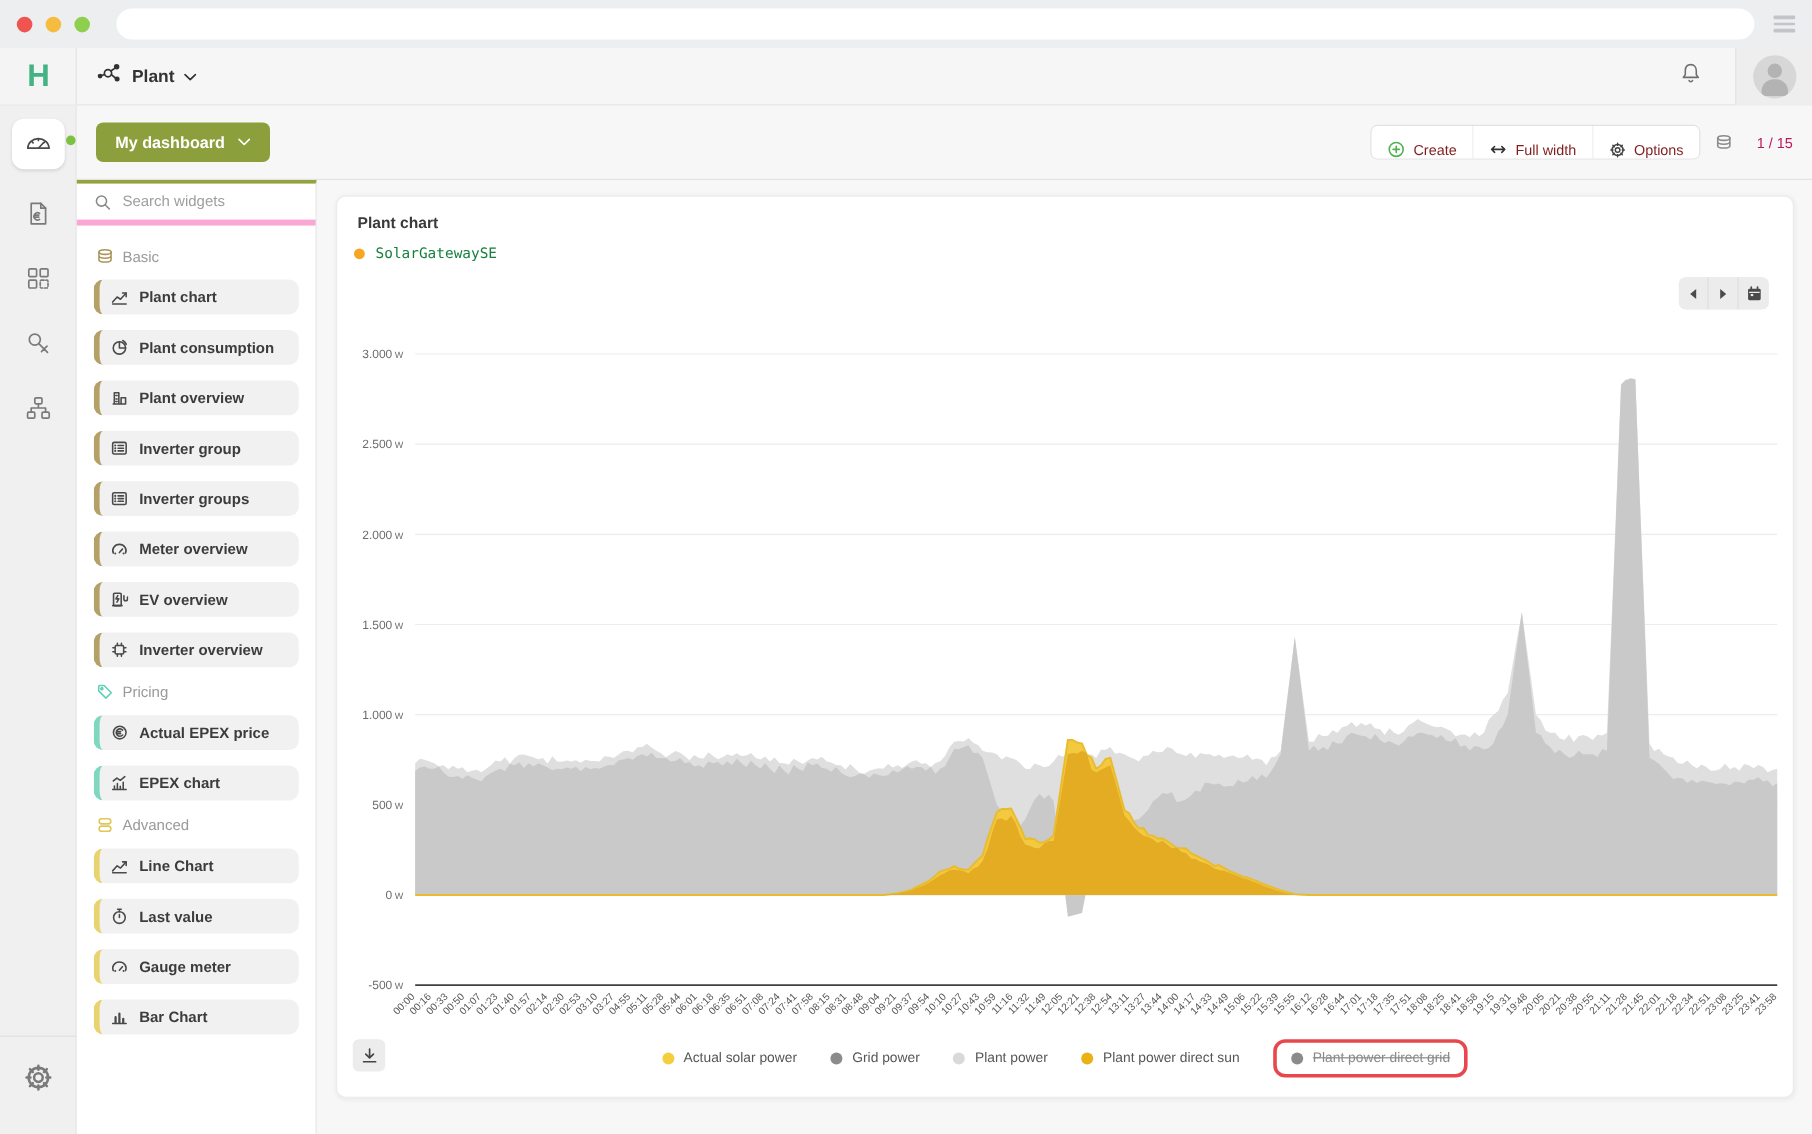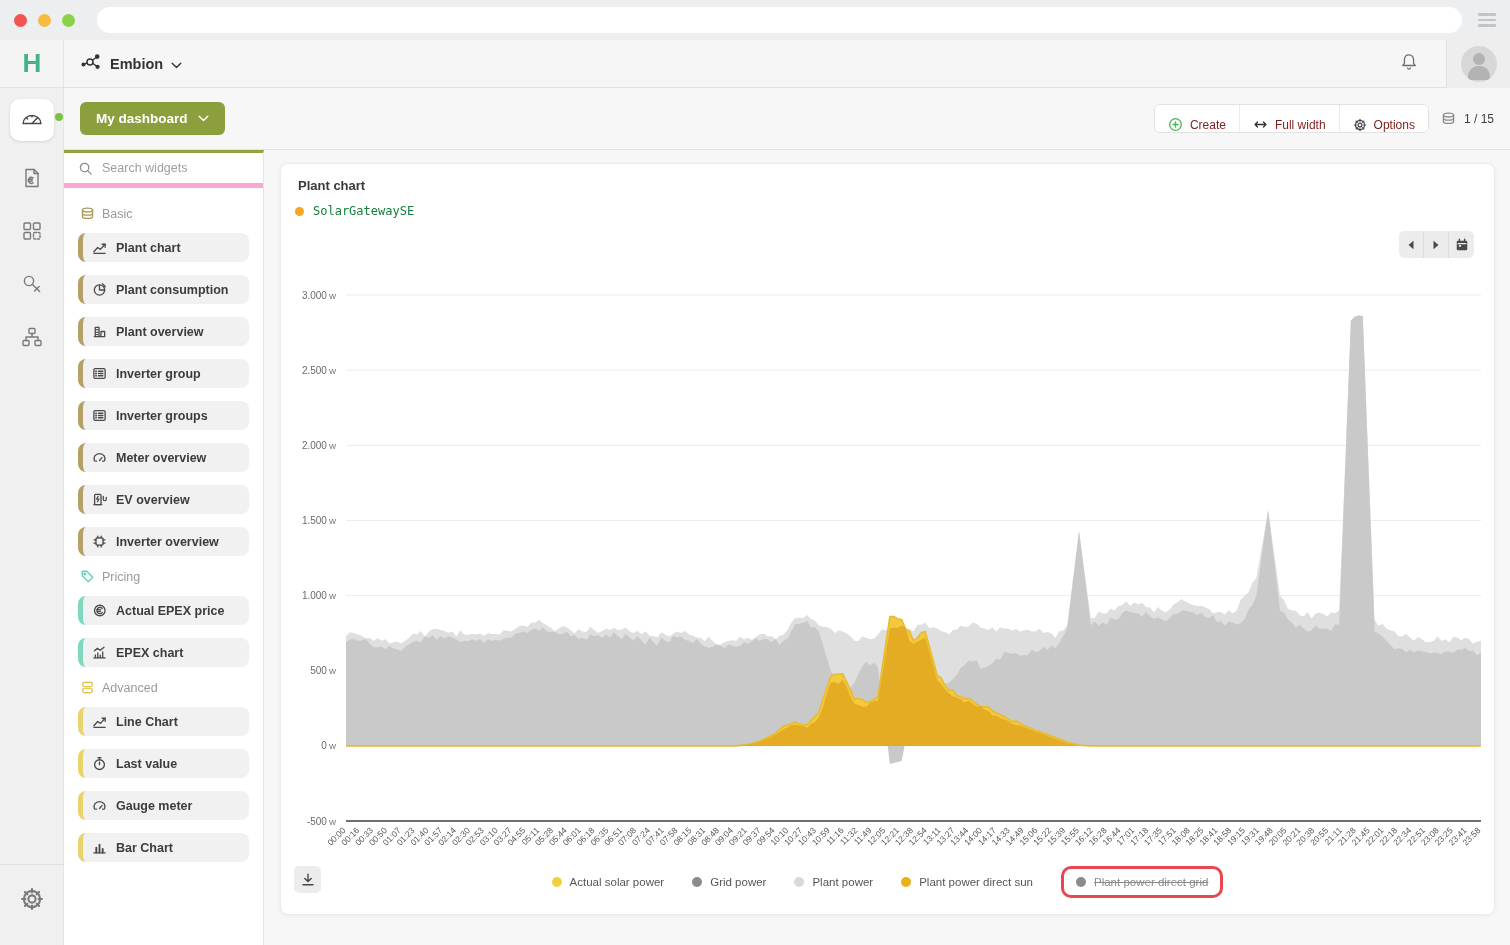--- a/index.html
+++ b/index.html
@@ -42,21 +42,21 @@
   .right-col { flex:1; display:flex; flex-direction:column; }
 
   
   .toolbar { height:62px; background:#f7f7f7; display:flex; align-items:center; padding:0 16px; border-bottom:1px solid #e3e3e3; }
   .dash-btn { background:#8ba03d; color:#fff; border:none; border-radius:6px; height:33px; padding:0 16px; font-size:13.5px; font-weight:bold; display:flex; align-items:center; gap:10px; cursor:pointer; font-family:inherit; }
   .dash-btn svg { stroke:#fff; }
   .toolbar-right { margin-left:auto; display:flex; align-items:center; gap:12px; }
   .btn-group { display:flex; background:#fff; border:1px solid #e2e2e2; border-radius:6px; overflow:hidden; }
   .btn-group button { background:#fff; border:none; border-right:1px solid #ececec; height:27px; padding:0 13px; font-size:12px; color:#7f1d1d; display:flex; align-items:flex-end; gap:7px; cursor:pointer; font-family:inherit; }
   .btn-group button:last-child { border-right:none; }
-  .page-ind { display:flex; align-items:center; gap:8px; font-size:12px; color:#404040; }
+  .page-ind { display:flex; align-items:center; gap:20px; font-size:12px; color:#be185d; }
   .page-ind svg { stroke:#8c8c8c; }
 
   
   .content-row { flex:1; display:flex; min-height:0; }
   .widget-panel { width:200px; background:#fff; border-right:1px solid #e4e4e4; border-top:3px solid #96a23f; display:flex; flex-direction:column; }
   .search-row { height:35px; display:flex; align-items:center; gap:9px; padding:0 14px; border-bottom:5px solid #f9a8d4; }
   .search-row svg { stroke:#8a8a8a; flex:none; }
   .search-input { border:none; outline:none; flex:1; font-size:12.5px; color:#444; font-family:inherit; background:transparent; }
   .search-input::placeholder { color:#9e9e9e; }
   .panel-scroll { padding:14px 14px 10px; overflow:hidden; }
@@ -116,21 +116,21 @@
   <div class="header-mid">
     <span>
       <svg class="icon" width="22" height="22" viewBox="0 0 22 22" stroke="#333">
         <circle cx="10" cy="11" r="3"></circle>
           <circle cx="17.2" cy="5.6" r="1.6" fill="#333"></circle>
         <circle cx="17.6" cy="15.8" r="1.4" fill="#333"></circle>
           <circle cx="3.4" cy="13.4" r="1.3" fill="#333"></circle>
         <path d="M12.4 9.2 L15.8 6.8 M12.8 12.2 L16.2 15 M7 12 L4.8 13"></path>
       </svg>
     </span>
-    <span class="org-name">Embion</span>
+    <span class="org-name">Plant</span>
     <span>
       <svg class="icon" width="11" height="7" viewBox="0 0 11 7" stroke="#333" stroke-width="1.8">
           <path d="M1.2 1.2 L5.5 5.4 L9.8 1.2"></path>
         </svg>
     </span>
   </div>
   <div class="header-right">
     <span class="bell-wrap">
       <svg class="icon" width="22" height="22" viewBox="0 0 24 24" stroke="#6e6e6e" stroke-width="1.6">
         <path d="M12 4.2 c-3.3 0-5 2.4-5 5.6 v3.6 l-1.8 2.4 h13.6 L17 13.4 V9.8 c0-3.2-1.7-5.6-5-5.6 Z"></path>

